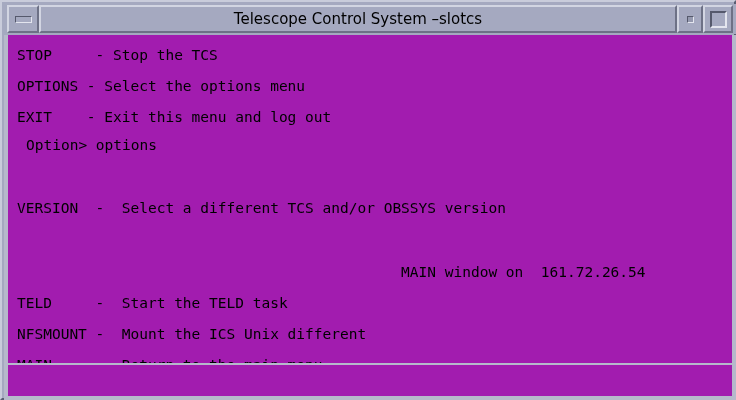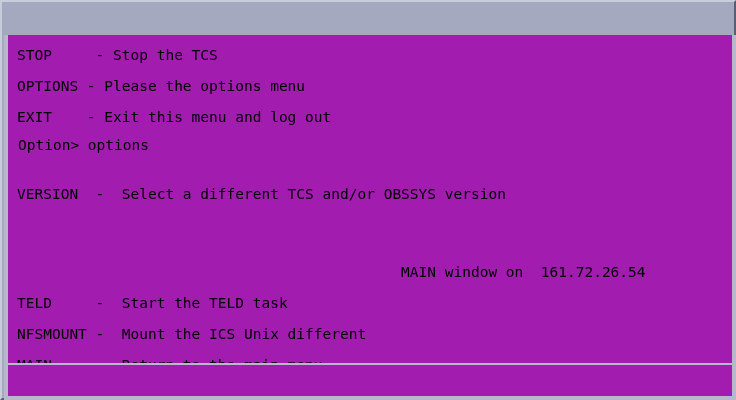--- a/index.html
+++ b/index.html
@@ -162,47 +162,66 @@
   .line {
     font-family: "DejaVu Sans Mono", "Liberation Mono", monospace;
     font-size: 14.5px;
     line-height: 16px;
     color: #000000;
     white-space: pre;
     position: absolute;
     left: 0;
   }
   .indent { padding-left: 9px; }
-  .flush  { padding-left: 10px; }
+  .flush  { padding-left: 18px; }
 
   .cursor-block {
     display: inline-block;
     width: 8px;
     height: 14px;
     box-sizing: border-box;
     border: 1px solid #000000;
     background: #ffffff;
     vertical-align: -3px;
   }
 </style>
 </head>
 <body>
 
 <div id="window">
 
+  <div id="titlebar">
+
+    <div class="tb-btn" id="btn-minimize">
+      <span class="glyph"></span>
+    </div>
+
+    <div id="title-field">
+      <span id="title-text">Telescope Control System –slotcs</span>
+    </div>
+
+    <div class="tb-btn" id="btn-iconify">
+      <span class="glyph"></span>
+    </div>
+
+    <div class="tb-btn" id="btn-maximize">
+      <span class="glyph"></span>
+    </div>
+
+  </div>
 
   <div id="terminal">
     <div id="terminal-inner">
 
       <div id="scroll-region">
         <div class="line indent" style="top:12px">STOP     - Stop the TCS</div>
-        <div class="line indent" style="top:43px">OPTIONS - Please the options menu</div>
+        <div class="line indent" style="top:43px">OPTIONS - Select the options menu</div>
         <div class="line indent" style="top:74px">EXIT    - Exit this menu and log out</div>
         <div class="line flush" style="top:102px">Option&gt; options</div>
-        <div class="line indent" style="top:151px">VERSION  -  Select a different TCS and/or OBSSYS version</div>
+        <div class="line indent" style="top:165px">VERSION  -  Select a different TCS and/or OBSSYS version</div>
         <div class="line indent" style="top:229px">                                            MAIN window on  161.72.26.54</div>
         <div class="line indent" style="top:260px">TELD     -  Start the TELD task</div>
         <div class="line indent" style="top:291px">NFSMOUNT -  Mount the ICS Unix different</div>
         <div class="line indent" style="top:322px">MAIN     -  Return to the main menu</div>
       </div>
 
       <div id="sep"></div>
 
 
     </div>

